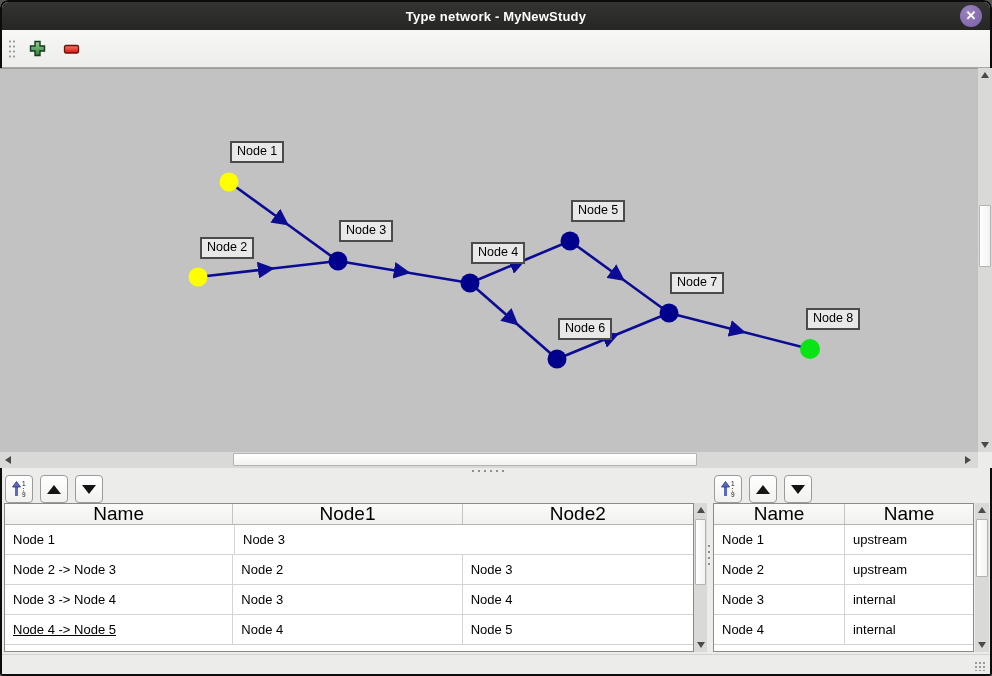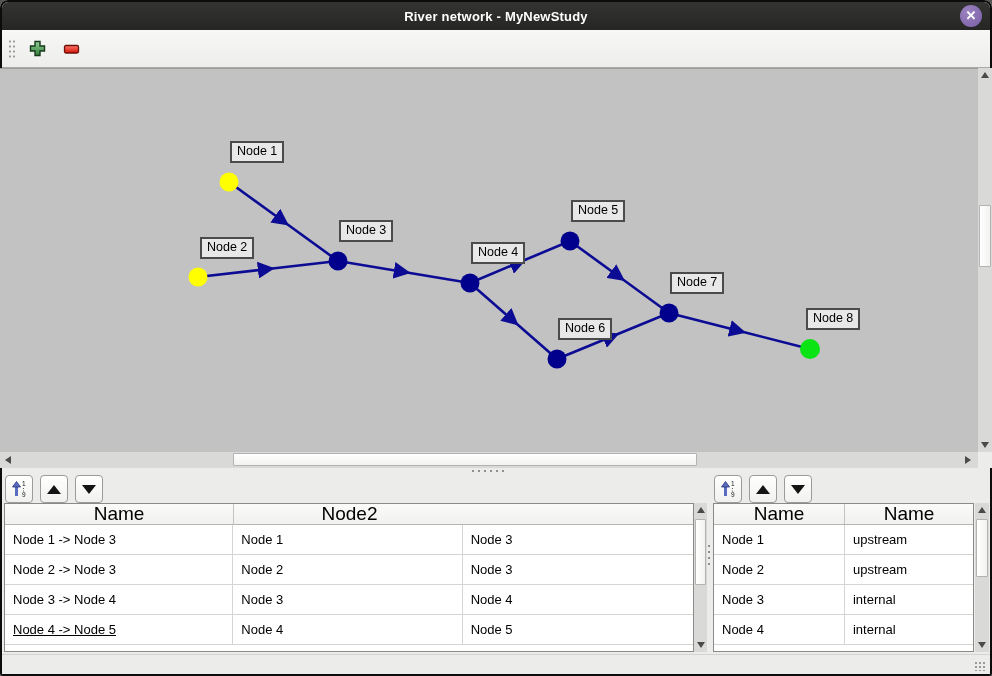--- a/index.html
+++ b/index.html
@@ -60,21 +60,21 @@
   .statusbar{position:absolute;left:2px;top:654px;width:988px;height:20px;background:#ececea;border-top:1px solid #d2d2d0;}
   .resize-grip{position:absolute;right:4px;bottom:3px;width:12px;height:10px;
                background-image:radial-gradient(circle,#9a9a98 1px,transparent 1.2px);background-size:4px 4px;}
 </style>
 </head>
 <body>
 
 <div class="window">
 
   <div class="titlebar">
-    <span class="title">River network - MyNewStudy</span>
+    <span class="title">Type network - MyNewStudy</span>
     <div class="close-btn">
       <span>✕</span>
     </div>
   </div>
 
   <div class="toolbar">
     <div class="tb-grip"></div>
     <div class="tb-btn">
       <svg width="17" height="17" viewBox="0 0 17 17">
         <defs>
@@ -183,24 +183,24 @@
   <div class="mini-btn" style="left:749px;top:475px;">
     <div class="tri tri-up-big"></div>
   </div>
   <div class="mini-btn" style="left:784px;top:475px;">
     <div class="tri tri-down-big"></div>
   </div>
 
   <div class="table" style="left:4px;width:690px;height:149px;">
       <div class="t-header">
         <div class="hc" style="width: 229px;">Name</div>
+        <div class="hc" style="width: 230px;">Node1</div>
         <div class="hc" style="width: 231px; text-align: right;">Node2</div>
       </div>
       <div class="t-row">
-        <div class="tc" style="width: 229px;">Node 1 -&gt; Node 3</div>
         <div class="tc" style="width: 230px;">Node 1</div>
         <div class="tc" style="width: 231px;">Node 3</div>
       </div>
       <div class="t-row">
         <div class="tc" style="width: 229px;">Node 2 -&gt; Node 3</div>
         <div class="tc" style="width: 230px;">Node 2</div>
         <div class="tc" style="width: 231px;">Node 3</div>
       </div>
       <div class="t-row">
         <div class="tc" style="width: 229px; text-align: right;">Node 3 -&gt; Node 4</div>

